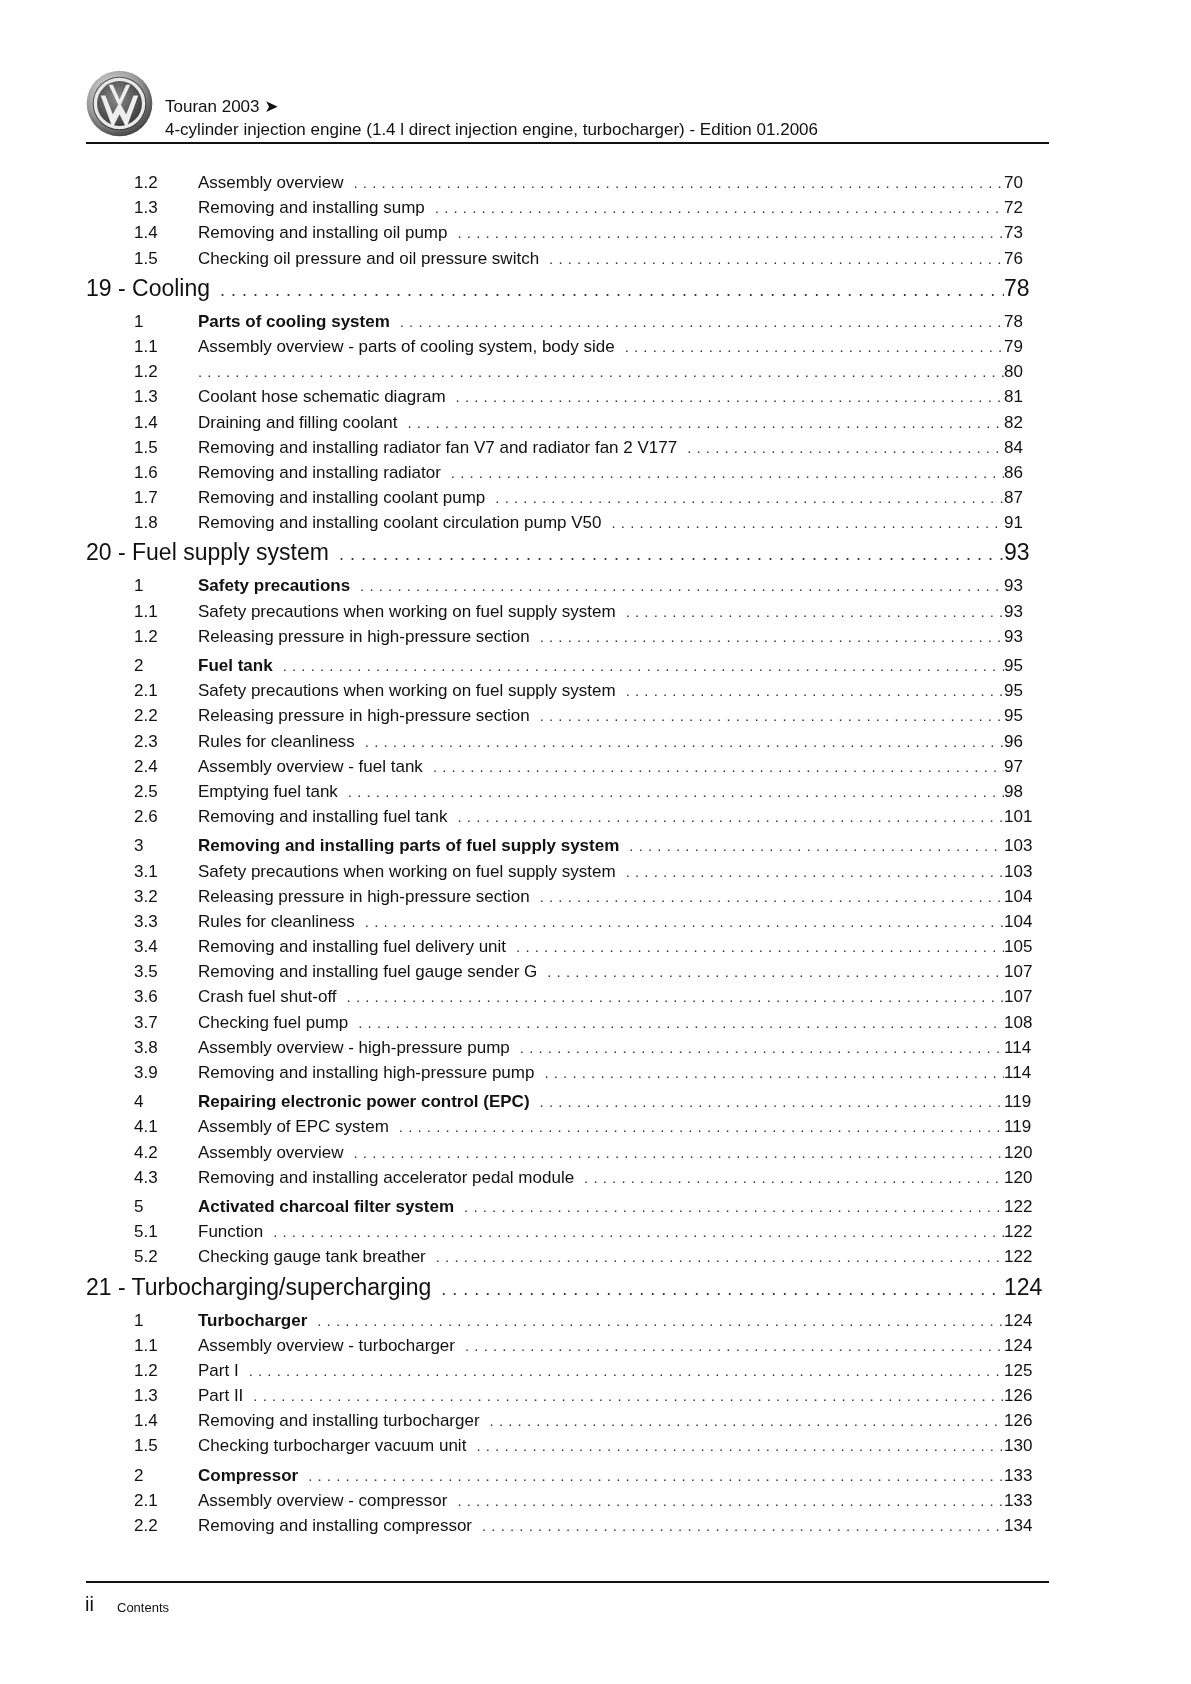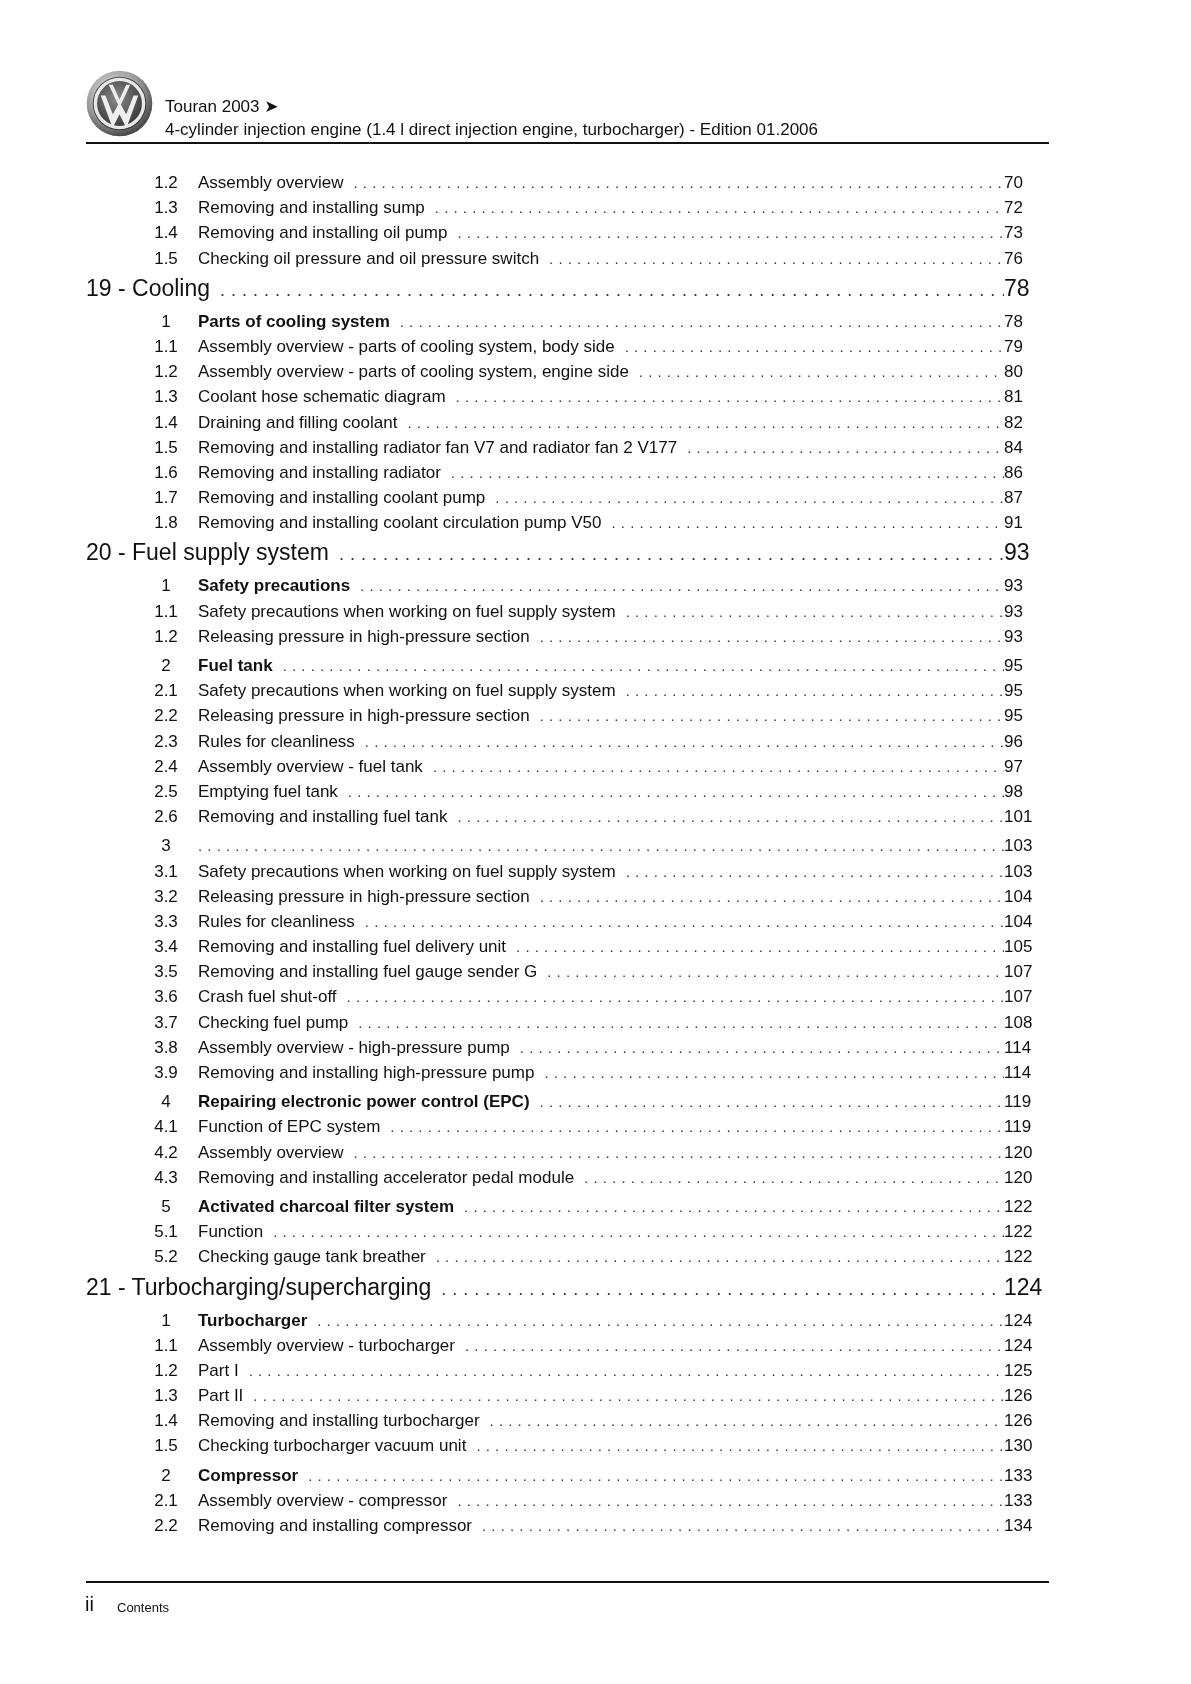--- a/index.html
+++ b/index.html
@@ -4,21 +4,21 @@
 <style>
   html, body { margin: 0; padding: 0; background: #ffffff; }
   body { width: 1191px; height: 1684px; position: relative; overflow: hidden;
          font-family: "Liberation Sans", "DejaVu Sans", sans-serif; color: #111; }
   .logo { position: absolute; left: 86px; top: 70px; width: 67px; height: 67px; }
   .hdr-title { position: absolute; left: 165px; top: 96px; font-size: 17px; white-space: nowrap; }
   .hdr-sub { position: absolute; left: 165px; top: 120px; font-size: 17px; white-space: nowrap; }
   .hdr-line { position: absolute; left: 86px; width: 963px; top: 142px; height: 2px; background: #111; }
   .toc { position: absolute; left: 86px; width: 962px; top: 170px; }
   .row { position: relative; display: flex; align-items: baseline; height: 25.2px; line-height: 25.2px; font-size: 17px; white-space: nowrap; }
-  .row .num { width: 112px; padding-left: 48px; box-sizing: border-box; flex: 0 0 112px; text-align: center; }
+  .row .num { width: 112px; padding-left: 48px; box-sizing: border-box; flex: 0 0 112px; }
   .row .ttl { flex: 0 0 auto; padding-right: 10px; }
   .row .dots { flex: 1 1 auto; overflow: hidden; color: #333; letter-spacing: 4.2px; font-size: 15px; }
   .row .dots::before { content: ". . . . . . . . . . . . . . . . . . . . . . . . . . . . . . . . . . . . . . . . . . . . . . . . . . . . . . . . . . . . . . . . . . . . . . . . . . . . . . . . . . . . . . . . . . . . . . . . . . . . . . . . . . . . . . . . . . . . . . . . . . . . . . . . . . . . . . . . . . . . . . . . . . . . . . . . . . . . . . . . . . . . . . . . ."; letter-spacing: 0; word-spacing: 1px; }
   .row .pg { flex: 0 0 44px; }
   .row.bold .ttl { font-weight: bold; }
   .row.group { margin-top: 4px; }
   .row.chapter { font-size: 23px; height: 34px; line-height: 34px; margin-bottom: 0; }
   .row.chapter .ttl { padding-left: 0; }
   .row.chapter .pg { font-size: 23px; flex-basis: 44px; }
   .row.chapter .dots { font-size: 18px; }
@@ -91,21 +91,20 @@
       <span class="pg">78</span>
     </div>
     <div class="row">
       <span class="num">1.1</span>
       <span class="ttl">Assembly overview - parts of cooling system, body side</span>
       <span class="dots"></span>
       <span class="pg">79</span>
     </div>
     <div class="row">
       <span class="num">1.2</span>
-      <span class="ttl">Assembly overview - parts of cooling system, engine side</span>
       <span class="dots"></span>
       <span class="pg">80</span>
     </div>
     <div class="row">
       <span class="num">1.3</span>
       <span class="ttl">Coolant hose schematic diagram</span>
       <span class="dots"></span>
       <span class="pg">81</span>
     </div>
     <div class="row">
@@ -198,20 +197,21 @@
       <span class="pg">98</span>
     </div>
     <div class="row">
       <span class="num">2.6</span>
       <span class="ttl">Removing and installing fuel tank</span>
       <span class="dots"></span>
       <span class="pg">101</span>
     </div>
     <div class="row bold group">
       <span class="num">3</span>
+      <span class="ttl">Removing and installing parts of fuel supply system</span>
       <span class="dots"></span>
       <span class="pg">103</span>
     </div>
     <div class="row">
       <span class="num">3.1</span>
       <span class="ttl">Safety precautions when working on fuel supply system</span>
       <span class="dots"></span>
       <span class="pg">103</span>
     </div>
     <div class="row">
@@ -263,21 +263,21 @@
       <span class="pg">114</span>
     </div>
     <div class="row bold group">
       <span class="num">4</span>
       <span class="ttl">Repairing electronic power control (EPC)</span>
       <span class="dots"></span>
       <span class="pg">119</span>
     </div>
     <div class="row">
       <span class="num">4.1</span>
-      <span class="ttl">Function of EPC system</span>
+      <span class="ttl">Assembly of EPC system</span>
       <span class="dots"></span>
       <span class="pg">119</span>
     </div>
     <div class="row">
       <span class="num">4.2</span>
       <span class="ttl">Assembly overview</span>
       <span class="dots"></span>
       <span class="pg">120</span>
     </div>
     <div class="row">

